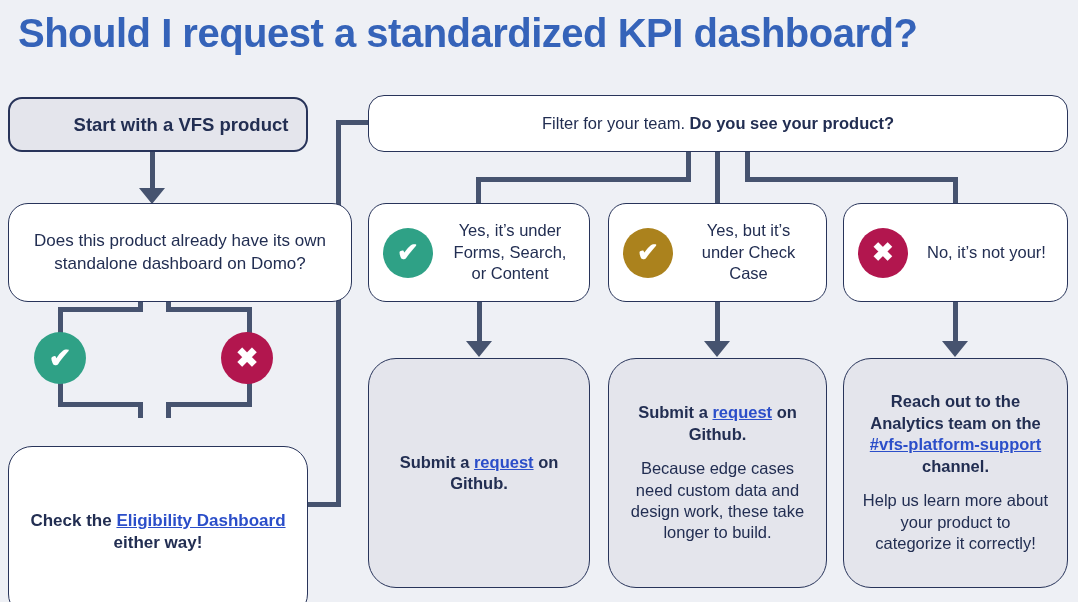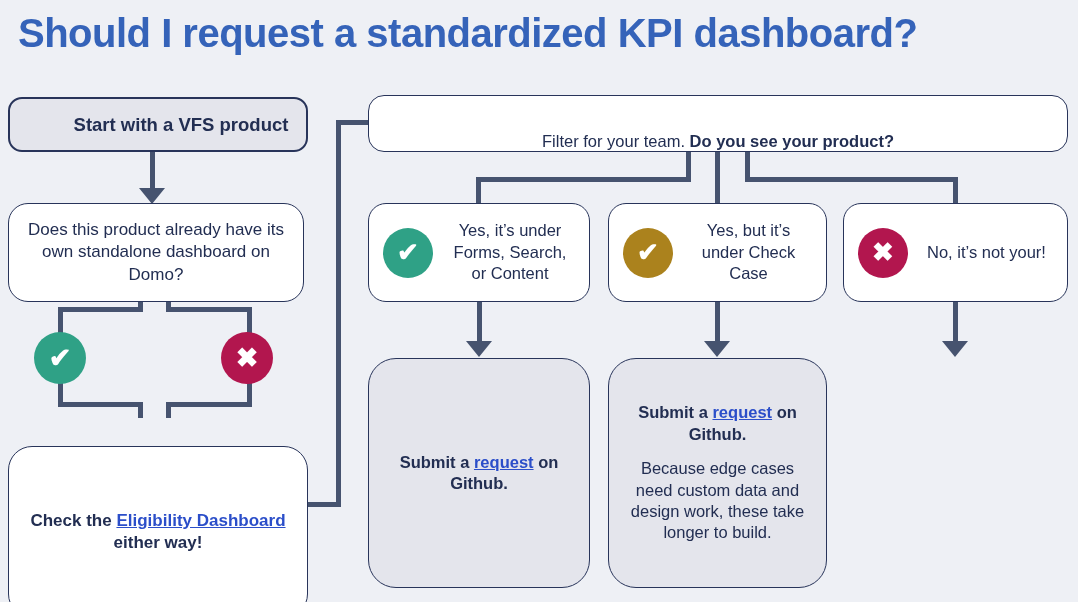--- a/index.html
+++ b/index.html
@@ -88,36 +88,36 @@
   <div class="arrowhead" style="left:466px;top:341px;"></div>
   <div class="ln" style="left:715px;top:302px;width:5px;height:40px;"></div>
   <div class="arrowhead" style="left:704px;top:341px;"></div>
   <div class="ln" style="left:953px;top:302px;width:5px;height:40px;"></div>
   <div class="arrowhead" style="left:942px;top:341px;"></div>
 
   <div class="node start-box fill-gray" style="left:8px;top:97px;width:300px;height:55px;">
     <p>Start with a VFS product</p>
   </div>
 
-  <div class="node q-box" style="left:8px;top:203px;width:296px;height:99px;">
+  <div class="node q-box" style="left:8px;top:203px;width:344px;height:99px;">
     <p>Does this product already have its own standalone dashboard on Domo?</p>
   </div>
 
   <div class="circle big c-green" style="left:34px;top:332px;">
     <span>✔</span>
   </div>
   <div class="circle big c-crimson" style="left:221px;top:332px;">
     <span>✖</span>
   </div>
 
   <div class="node check-box" style="left:8px;top:418px;width:300px;height:172px;">
     <p class="bold"><span>Check the </span><a class="link" href="#">Eligibility Dashboard</a><span> either way!</span></p>
   </div>
 
-  <div class="node filter-box" style="left:368px;top:95px;width:700px;height:57px;align-items:flex-end;">
+  <div class="node filter-box" style="left:368px;top:95px;width:700px;height:57px;">
     <p><span>Filter for your team. </span><span class="bold">Do you see your product?</span></p>
   </div>
 
   <div class="node opt-box" style="left:368px;top:203px;width:222px;height:99px;">
     <span class="circle inline c-green">
         <span>✔</span>
       </span>
     <span class="opt-label">Yes, it’s under Forms, Search, or Content</span>
   </div>
 
@@ -137,14 +137,18 @@
 
   <div class="node outcome-box fill-gray" style="left:368px;top:358px;width:222px;height:230px;">
     <p class="bold"><span>Submit a </span><a class="link" href="#">request</a><span> on Github.</span></p>
   </div>
 
   <div class="node outcome-box fill-gray" style="left:608px;top:358px;width:219px;height:230px;">
     <p class="bold"><span>Submit a </span><a class="link" href="#">request</a><span> on Github.</span></p>
     <p>Because edge cases need custom data and design work, these take longer to build.</p>
   </div>
 
+  <div class="node outcome-box fill-gray" style="left:843px;top:358px;width:225px;height:230px;">
+    <p class="bold"><span>Reach out to the Analytics team on the </span><a class="link" href="#">#vfs-platform-support</a><span> channel.</span></p>
+    <p>Help us  learn more about your product to categorize it correctly!</p>
+  </div>
 
 </div>
 
 </body></html>

